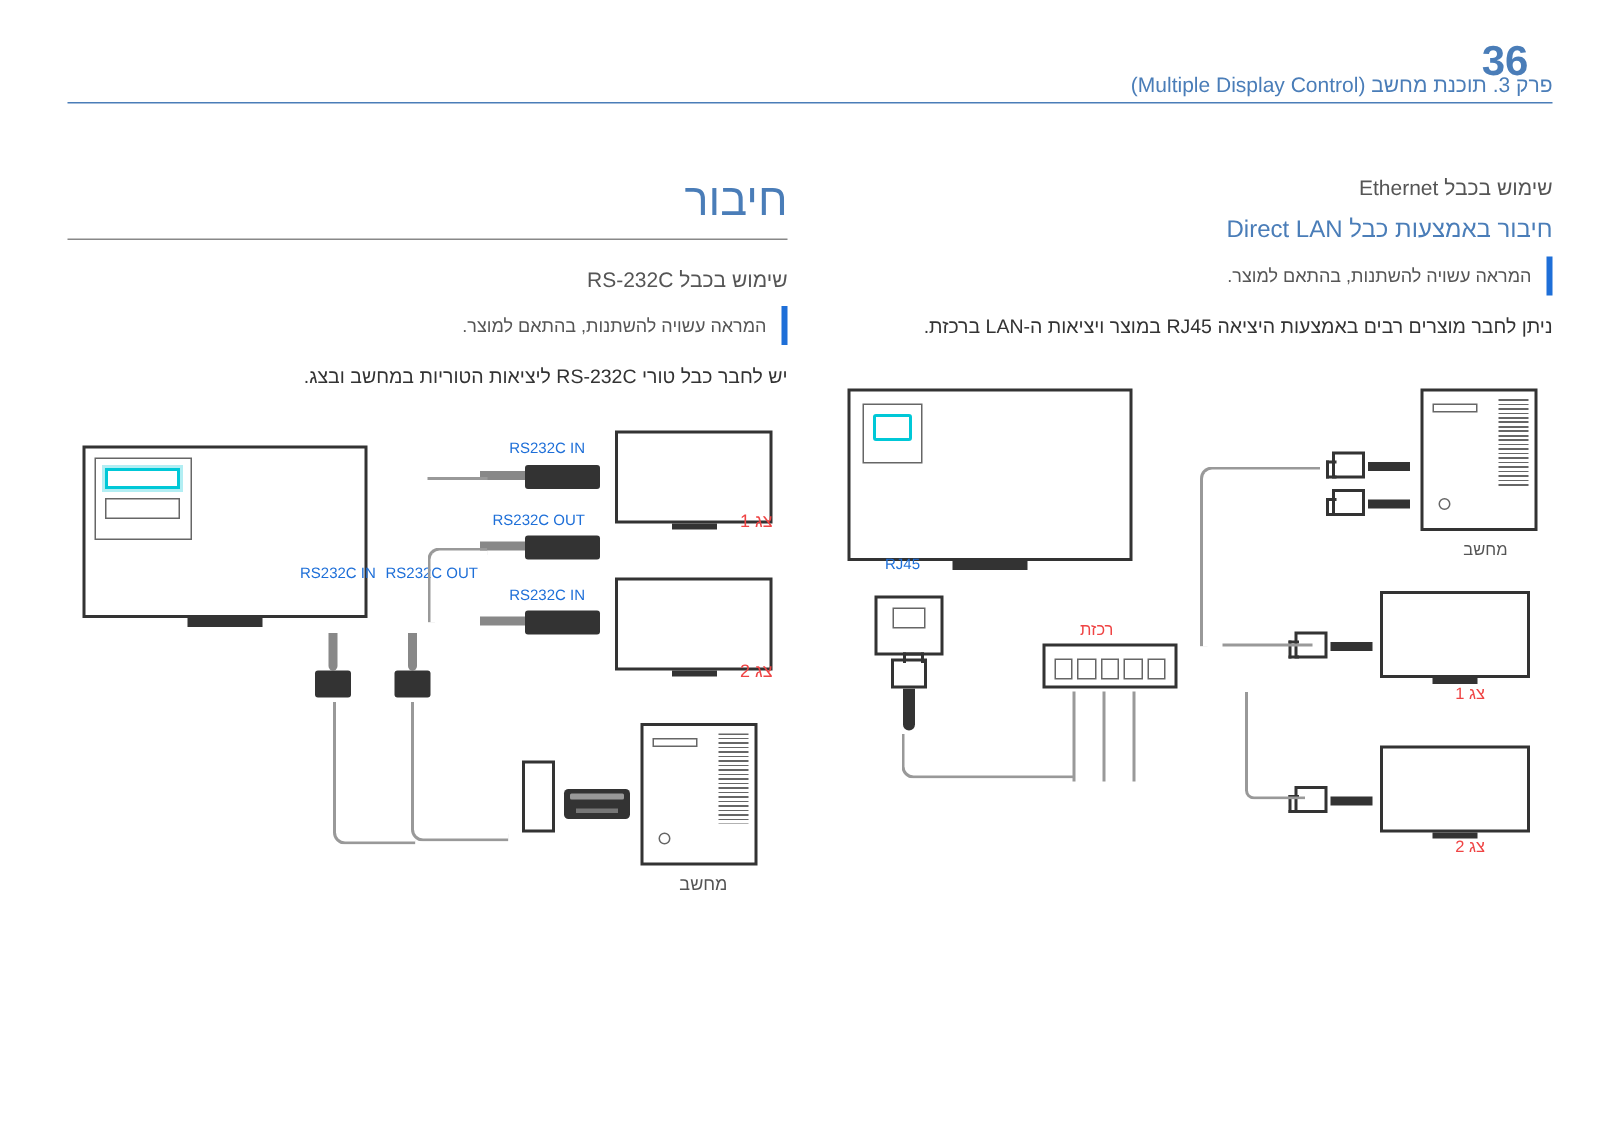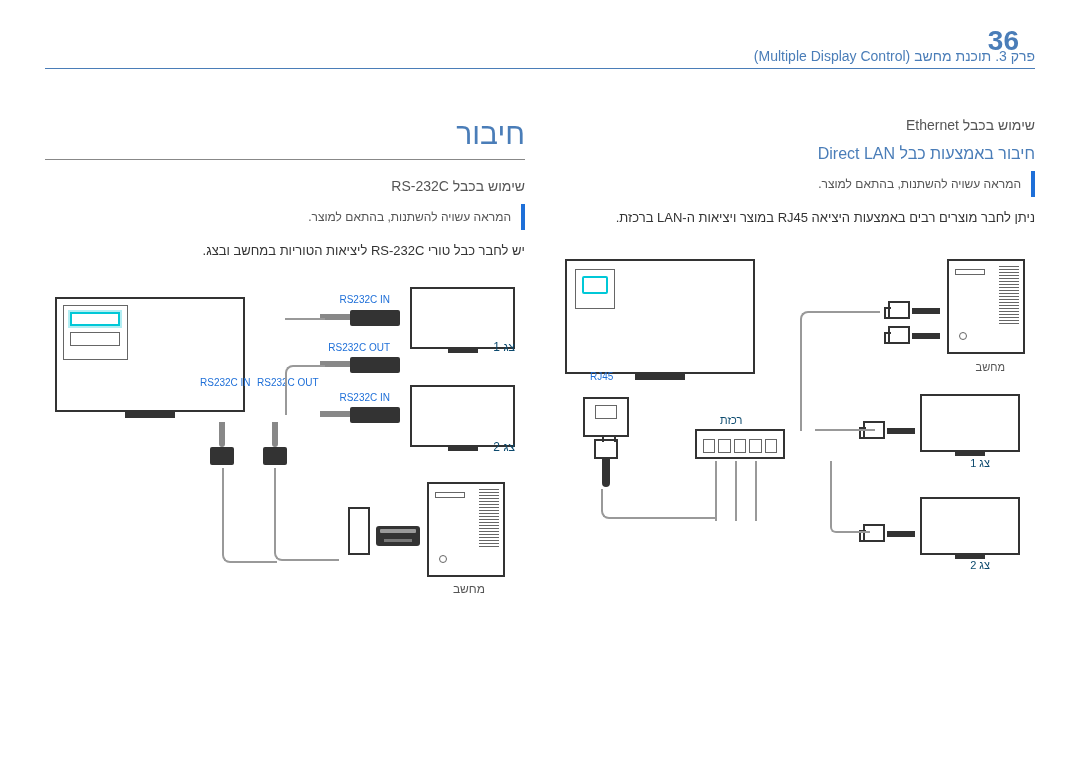--- a/index.html
+++ b/index.html
@@ -101,21 +101,21 @@
 .port-panel { position:absolute; top:6px; left:6px; width:65px; height:55px; border:1px solid #666; }
 .port-panel .port1 { position:absolute; top:6px; left:6px; width:50px; height:14px; border:1px solid #666; }
 .port-panel .port2 { position:absolute; top:26px; left:6px; width:50px; height:14px; border:1px solid #666; }
 .port-hl { border:2px solid #00c8d7 !important; box-shadow: 0 0 0 2px rgba(0,200,215,.3);}
 
 .audio-plug { position:absolute; width:24px; height:50px; }
 .audio-plug .body { width:24px; height:18px; background:#333; border-radius:2px;}
 .audio-plug .tip { width:6px; height:30px; background:#888; margin:0 auto; border-radius:0 0 3px 3px;}
 
 .conn-label { position:absolute; font-size:10px; color:#1e6fd8; direction:ltr;}
-.dev-label { position:absolute; font-size:12px; color:#0c4a6e; }
+.dev-label { position:absolute; font-size:12px; color:#ef4444; }
 
 .mini-display { position:absolute; border:2px solid #333; background:#fff;}
 .mini-display::after { content:""; position:absolute; left:50%; bottom:-6px; width:30px; height:4px; background:#333; transform:translateX(-50%);}
 
 .pc-box { position:absolute; border:2px solid #333; background:#fff;}
 .pc-box .vents { position:absolute; top:5px; right:4px; width:20px; height:60px; background: repeating-linear-gradient(#666 0, #666 1px, transparent 1px, transparent 3px);}
 .pc-box .drive { position:absolute; top:8px; left:6px; width:30px; height:6px; border:1px solid #666;}
 .pc-box .btn { position:absolute; bottom:12px; left:10px; width:8px; height:8px; border:1px solid #666; border-radius:50%;}
 
 .serial-conn { position:absolute; width:44px; height:20px; background:#333; border-radius:3px;}

